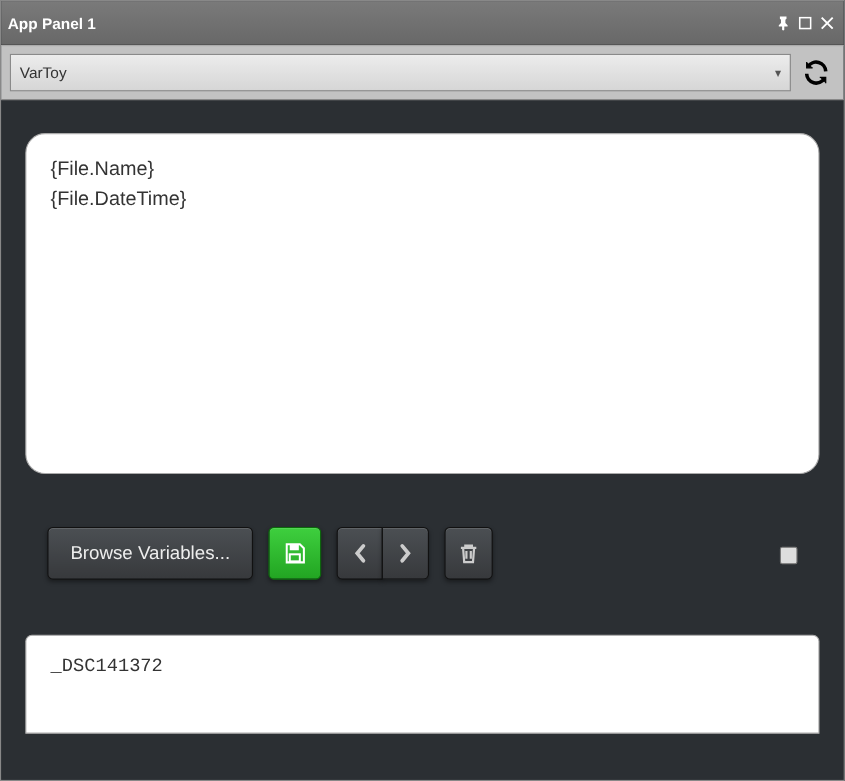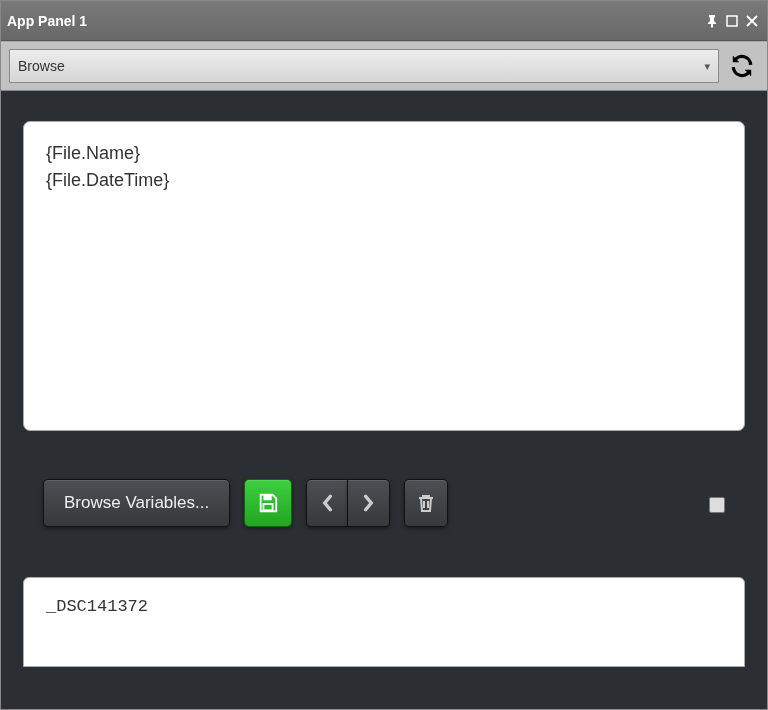--- a/index.html
+++ b/index.html
@@ -78,21 +78,21 @@
   .refresh-btn svg { stroke: #000; }
 
   
   .main-area {
     padding: 30px 22px 20px 22px;
   }
 
   .editor {
     background: #fff;
     border: 1px solid #aaa;
-    border-radius: 7px;
+    border-radius: 18px;
     height: 310px;
     padding: 18px 22px;
     color: #333;
     font-size: 18px;
     line-height: 1.5;
     white-space: pre-line;
   }
 
   
   .toolbar {
@@ -179,21 +179,21 @@
   </span>
   <span class="winbtn">
     <svg width="12" height="12" viewBox="0 0 12 12">
         <path d="M1 1l10 10M11 1L1 11" stroke="#fff" stroke-width="1.8"></path>
       </svg>
   </span>
 </div>
 
 <div class="dropdown-row">
   <div class="dropdown">
-    <span>Browse</span>
+    <span>VarToy</span>
     <span class="caret">▾</span>
   </div>
   <div class="refresh-btn">
     <svg width="26" height="26" viewBox="0 0 24 24" fill="none">
       <path d="M20 11A8 8 0 0 0 5.2 7" stroke="#000" stroke-width="3" fill="none"></path>
       <path d="M4 13a8 8 0 0 0 14.8 4" stroke="#000" stroke-width="3" fill="none"></path>
       <path d="M4 3v5h5" fill="#000"></path>
       <path d="M20 21v-5h-5" fill="#000"></path>
     </svg>
   </div>

